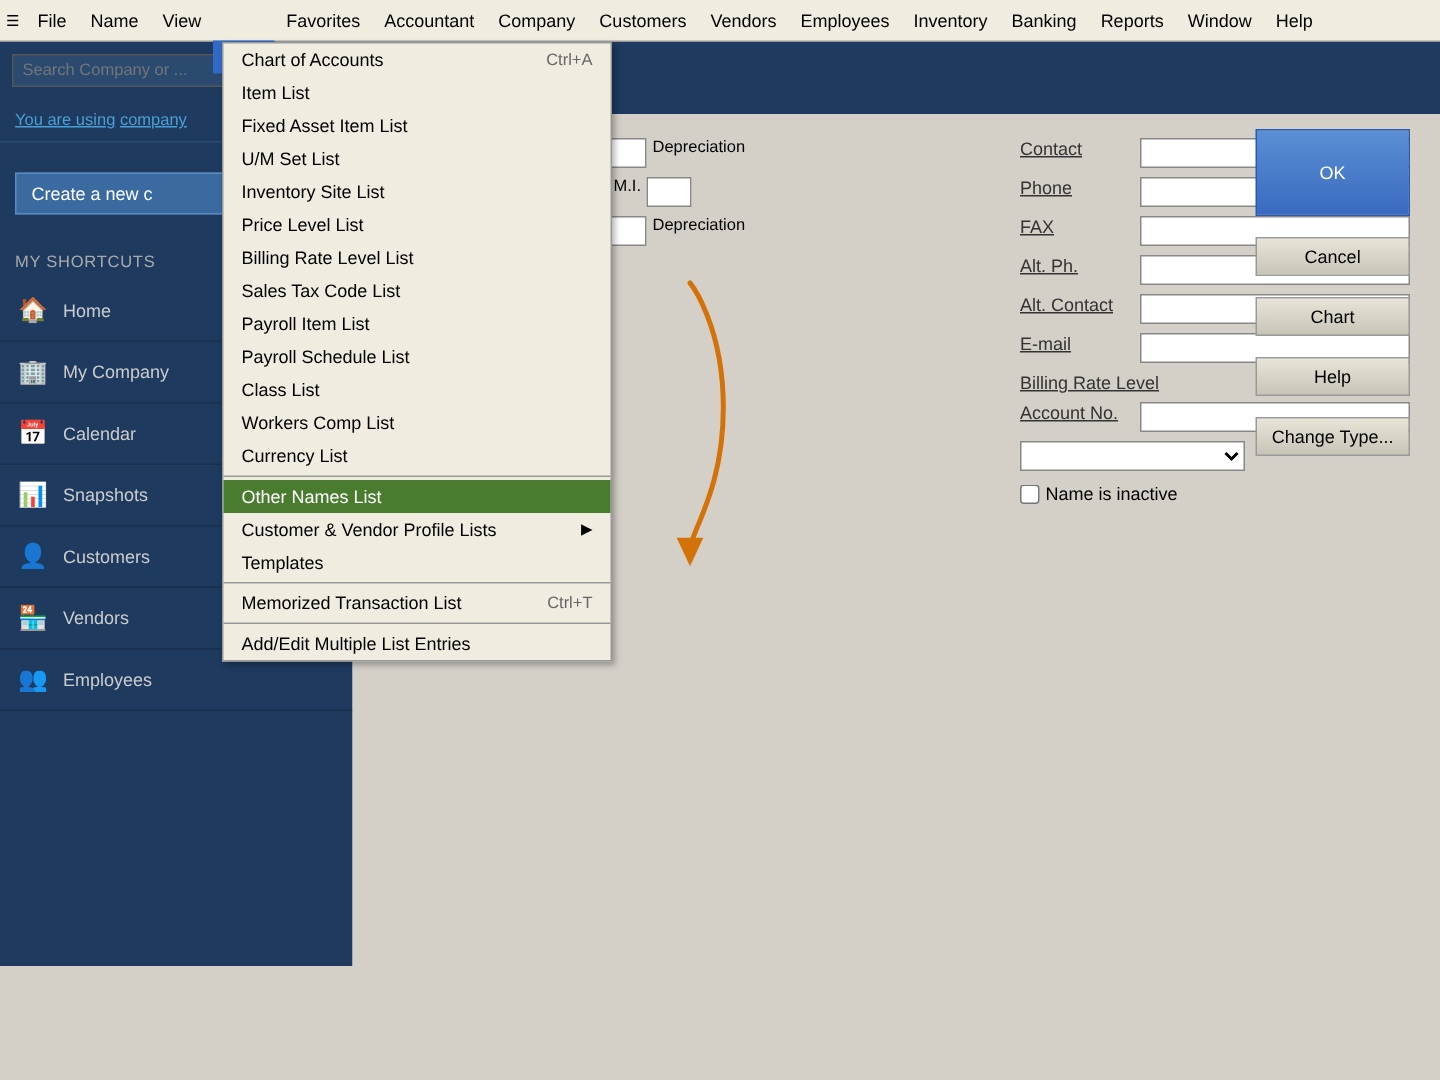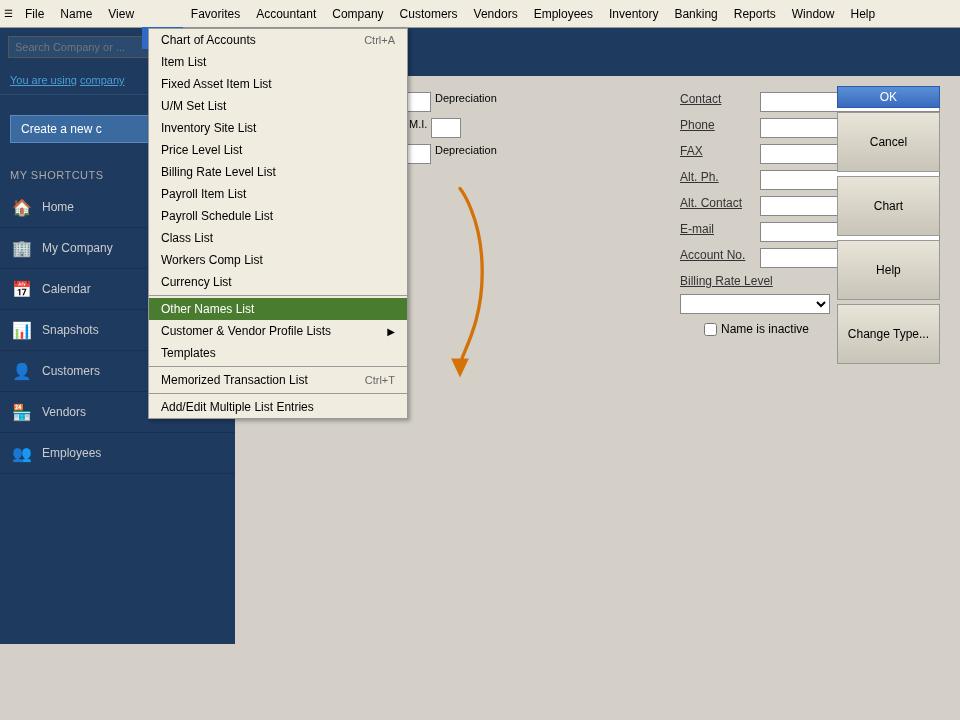--- a/index.html
+++ b/index.html
@@ -164,42 +164,42 @@
       right: 20px;
       top: 10px;
       display: flex;
       flex-direction: column;
       gap: 4px;
     }
     .btn-blue {
       background: linear-gradient(to bottom, #5a8fd4, #3a6abf);
       border: 1px solid #2a5aaf;
       color: #fff;
-      padding: 3px 20px;
+      padding: 21px 20px;
       cursor: pointer;
       font-size: 12px;
       min-width: 90px;
     }
     .btn-gray {
       background: linear-gradient(to bottom, #e8e4d8, #c8c4b8);
       border: 1px solid #999;
       color: #000;
-      padding: 22px 10px;
+      padding: 5px 10px;
       cursor: pointer;
       font-size: 12px;
       min-width: 90px;
+      margin-top: 10px;
     }
 
     
     .inactive-area {
       display: flex;
       align-items: center;
       gap: 4px;
       margin-top: 4px;
-      margin-left: 24px;
     }
 
     
     .section-header {
       background: #b8b4a8;
       padding: 3px 6px;
       font-size: 11px;
       font-weight: bold;
       cursor: pointer;
       border: 1px solid #999;
@@ -284,20 +284,23 @@
   <div class="dropdown-item">
     <span>Inventory Site List</span>
   </div>
   <div class="dropdown-item">
     <span>Price Level List</span>
   </div>
   <div class="dropdown-item">
     <span>Billing Rate Level List</span>
   </div>
   <div class="dropdown-item">
+    <span>Sales Tax Code List</span>
+  </div>
+  <div class="dropdown-item">
     <span>Payroll Item List</span>
   </div>
   <div class="dropdown-item">
     <span>Payroll Schedule List</span>
   </div>
   <div class="dropdown-item">
     <span>Class List</span>
   </div>
   <div class="dropdown-item">
     <span>Workers Comp List</span>
@@ -417,25 +420,25 @@
           </div>
           <div class="form-row">
             <span class="form-label">Alt. Contact</span>
             <input class="form-input form-input-large" type="text" value="" style="">
           </div>
           <div class="form-row">
             <span class="form-label">E-mail</span>
             <input class="form-input form-input-large" type="text" value="" style="">
           </div>
           <div class="form-row">
+            <span class="form-label">Billing Rate Level</span>
+          </div>
+          <div class="form-row">
             <span class="form-label">Account No.</span>
             <input class="form-input form-input-large" type="text" value="" style="">
-          </div>
-          <div class="form-row">
-            <span class="form-label">Billing Rate Level</span>
           </div>
           <div class="billing-rate-row">
             <select class="billing-dropdown">
               <option></option>
             </select>
           </div>
 
           <div class="inactive-area" style="margin-top: 8px;">
             <input type="checkbox" style="">
             <span>Name is inactive</span>

